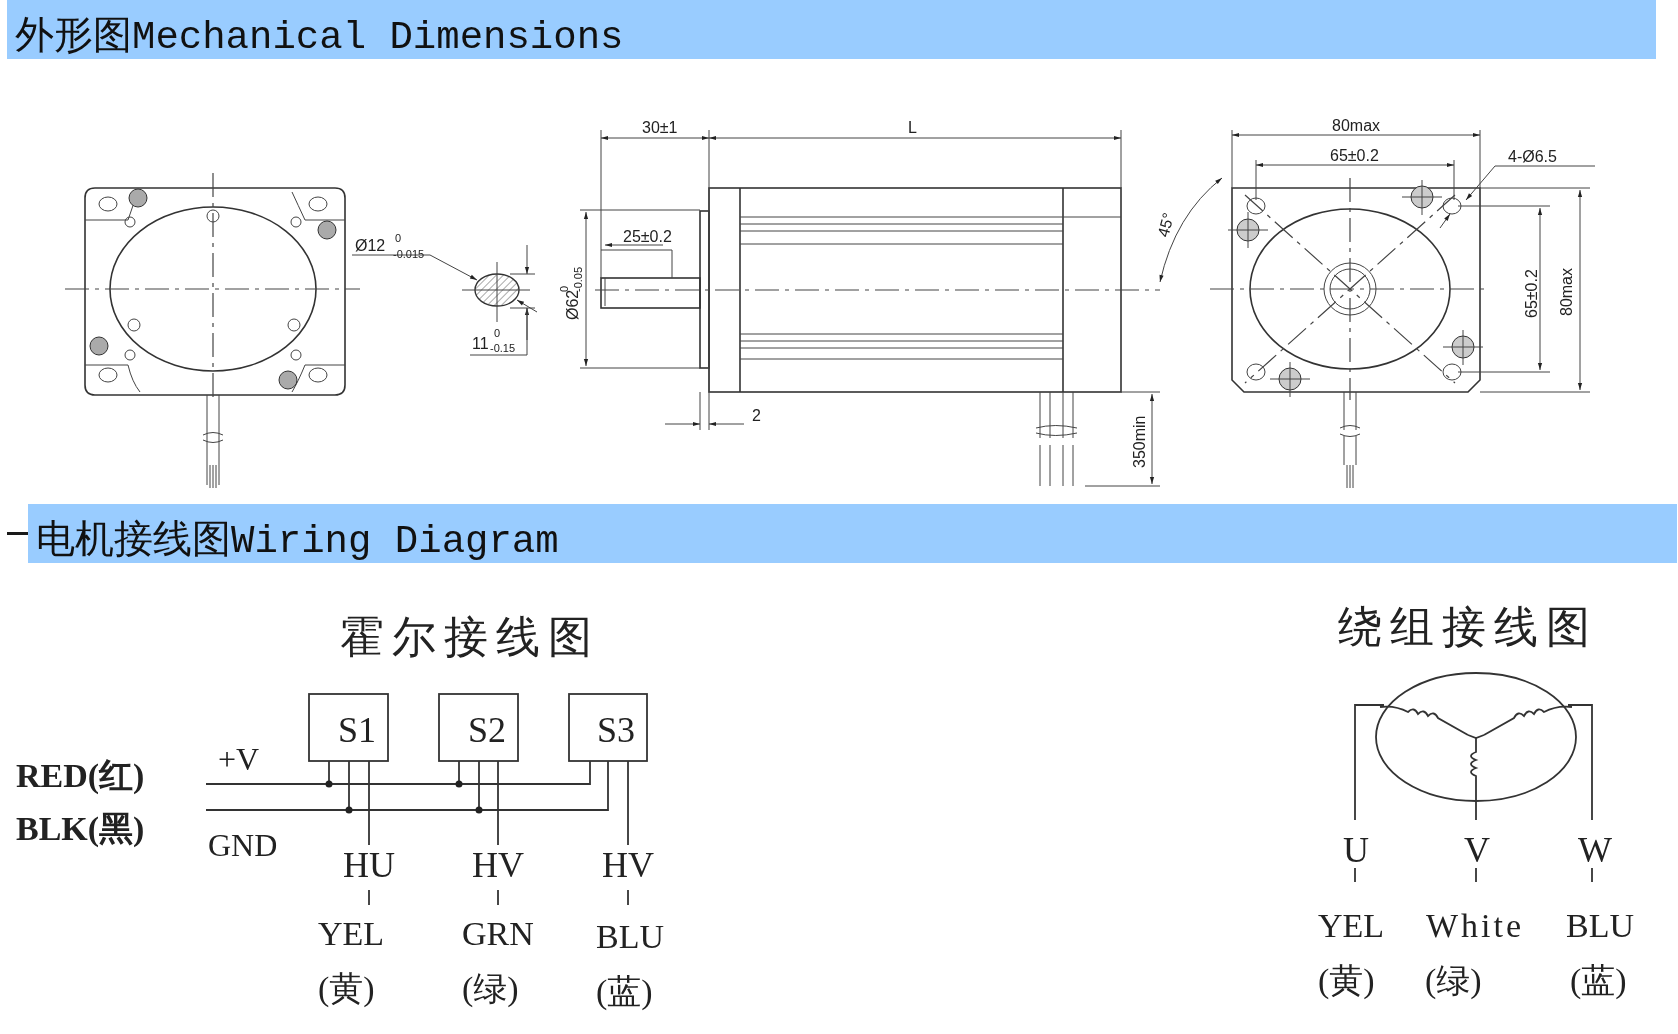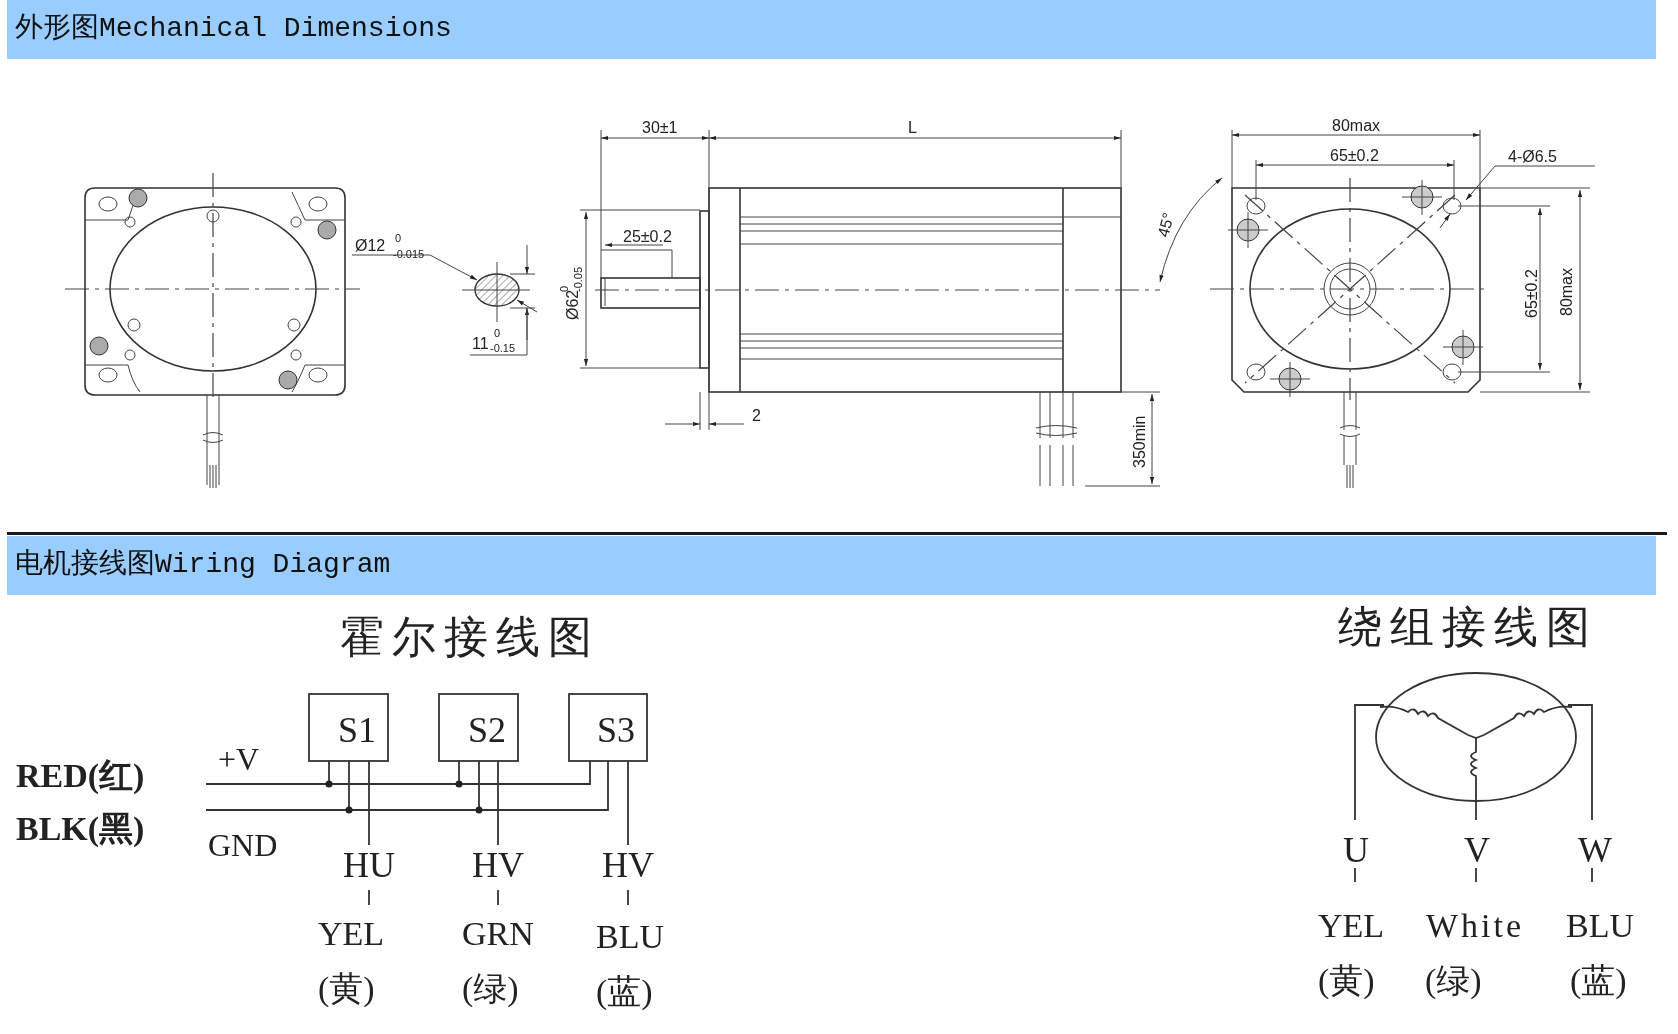--- a/index.html
+++ b/index.html
@@ -1,20 +1,20 @@
 <!DOCTYPE html>
 <html><head>
 <meta charset="utf-8">
 <style>
   html, body { margin:0; padding:0; background:#ffffff; }
   body { width:1678px; height:1034px; position:relative; overflow:hidden; font-family:"DejaVu Serif", serif; }
   .bar { position:absolute; left:7px; width:1649px; height:59px; background:#99ccff; }
-  .bar-title { position:absolute; left:8px; top:8px; font-family:"Liberation Mono","DejaVu Sans Mono", monospace; font-size:28px; color:#111; white-space:nowrap; }
+  .bar-title { position:absolute; left:8px; top:8px; font-family:"Liberation Mono","DejaVu Sans Mono", monospace; font-size:39px; color:#111; white-space:nowrap; }
   #bar-mech { top:0; }
-  #bar-wiring { top:536px; }
+  #bar-wiring { top:504px;margin-left:21px; }
   .divider { position:absolute; left:7px; width:1660px; top:532px; height:3px; background:#1a1a1a; }
   svg#drawing { position:absolute; left:0; top:0; }
   svg text { fill:#222; }
   .dim { font-family:"Liberation Sans", sans-serif; font-size:16px; }
   .dimsm { font-family:"Liberation Sans", sans-serif; font-size:11px; }
   .ser { font-family:"Liberation Serif", serif; }
   .line { stroke:#333; stroke-width:1.6; fill:none; }
   .thin { stroke:#444; stroke-width:1; fill:none; }
   .center { stroke:#444; stroke-width:1.2; fill:none; stroke-dasharray:24 6 4 6; }
   .wire { stroke:#333; stroke-width:1.8; fill:none; }

